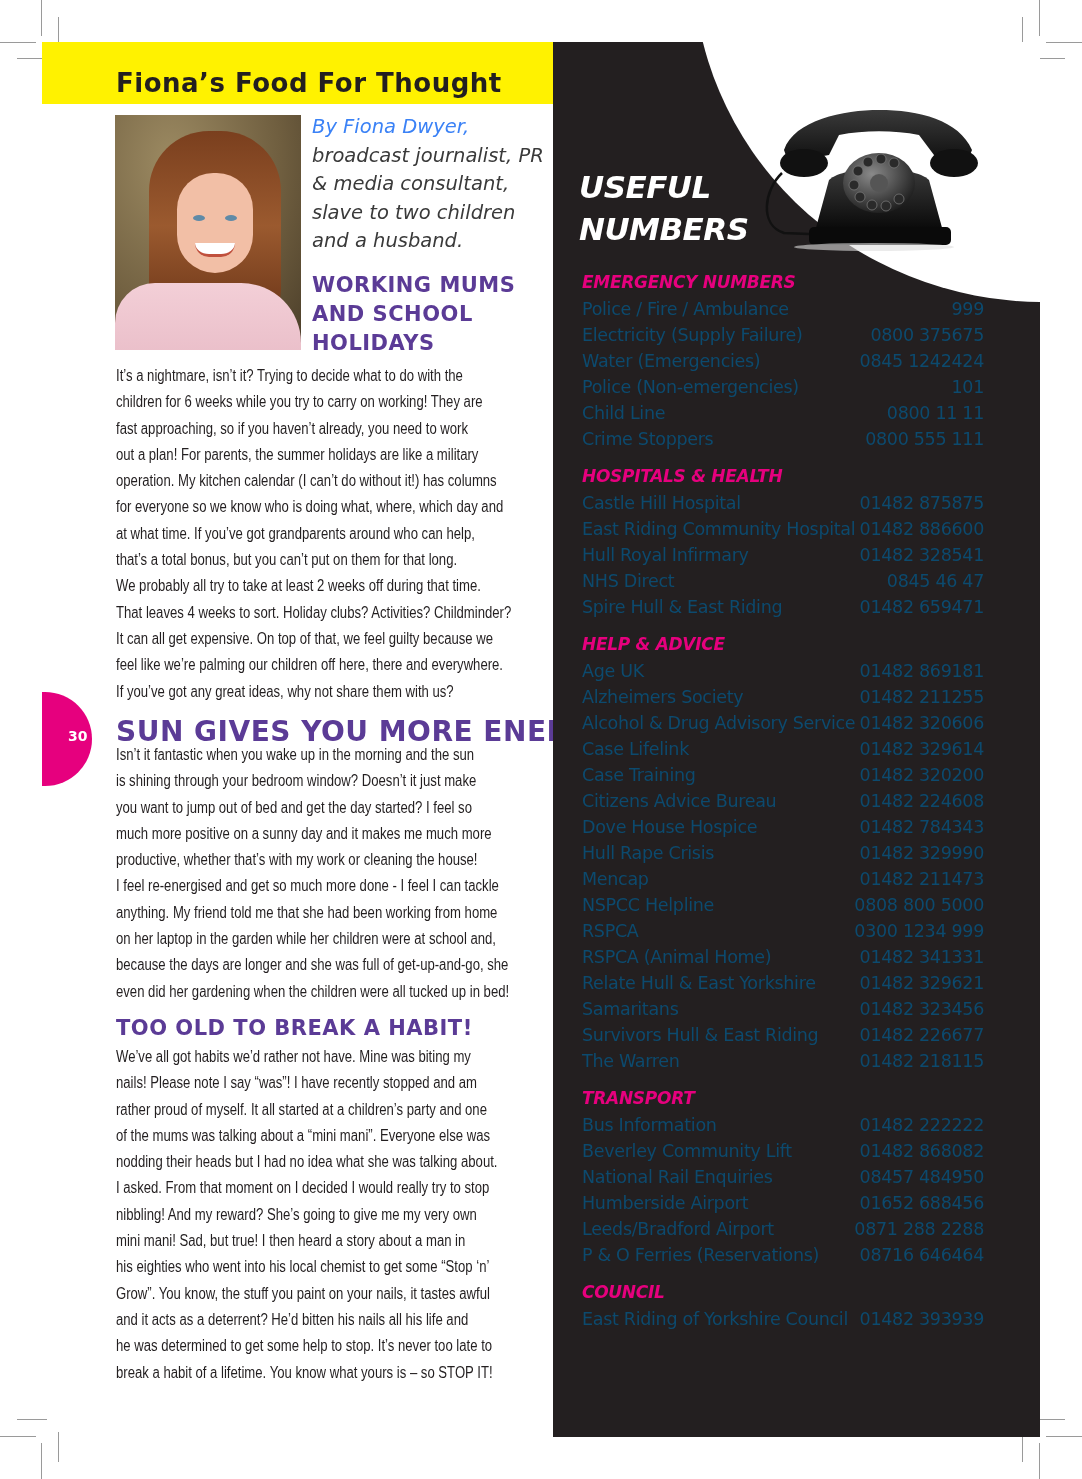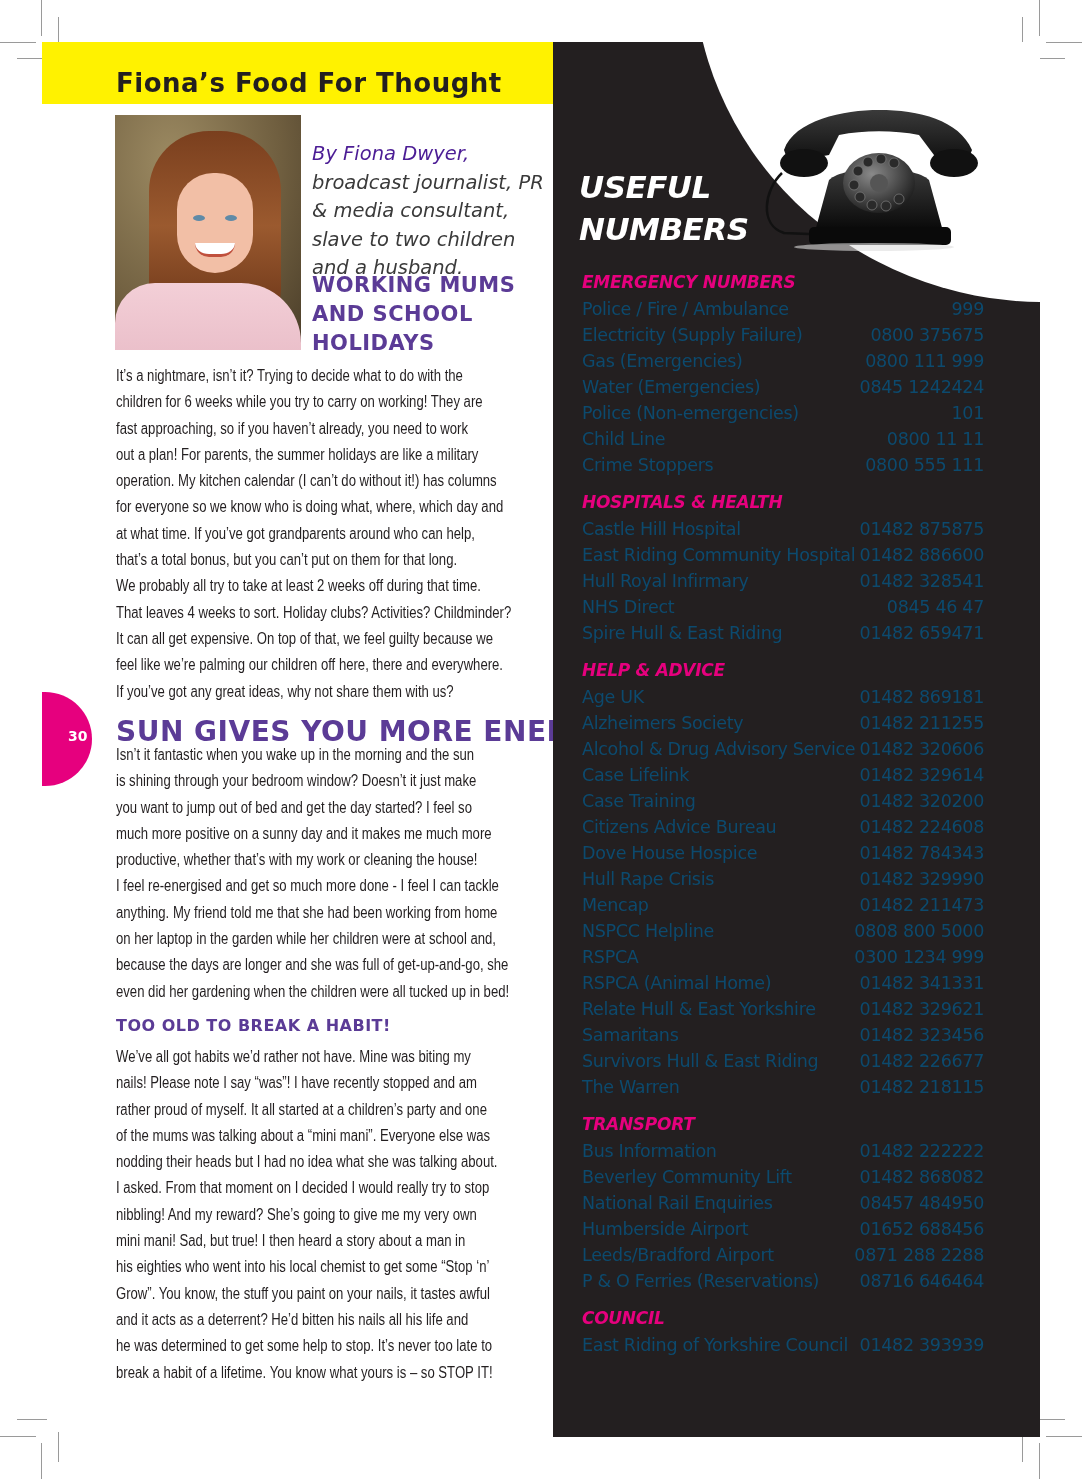--- a/index.html
+++ b/index.html
@@ -14,26 +14,26 @@
 
   .photo { position: absolute; left: 115px; top: 115px; width: 186px; height: 235px; overflow: hidden; background: linear-gradient(180deg, #857352 0%, #8b7a55 40%, #a48e62 100%); }
   .photo .wall { position: absolute; left: 0; top: 0; width: 100%; height: 100%; background: radial-gradient(ellipse at 30% 20%, #9c8a62 0%, #6f5e3f 60%, #4a3d29 100%); }
   .photo .hair { position: absolute; left: 34px; top: 16px; width: 132px; height: 190px; border-radius: 60px 60px 30px 30px; background: linear-gradient(180deg, #7a3f1e 0%, #9b5a2f 50%, #6b3518 100%); }
   .photo .face { position: absolute; left: 62px; top: 58px; width: 76px; height: 100px; border-radius: 40px 40px 42px 42px; background: #f2bfa6; }
   .photo .smile { position: absolute; left: 80px; top: 128px; width: 40px; height: 14px; border-radius: 0 0 20px 20px; background: #fff; border-bottom: 3px solid #c0503d; }
   .photo .eye { position: absolute; top: 100px; width: 12px; height: 6px; border-radius: 50%; background: #5f8aa7; }
   .photo .jacket { position: absolute; left: 0; top: 168px; width: 186px; height: 80px; background: linear-gradient(180deg, #f3cfd7 0%, #e9bdc8 100%); border-radius: 40px 60px 0 0; }
 
   .byline { position: absolute; left: 312px; top: 113px; width: 240px; font-family: "DejaVu Sans", sans-serif; font-style: italic; font-size: 19.5px; line-height: 28.5px; color: #3a3a3a; font-weight: 300; }
-  .byline .name { color: #4c1d95; font-weight: normal; margin-top: 27px; }
+  .byline .name { color: #3b82f6; font-weight: normal; }
 
   .heading { font-family: "DejaVu Sans", sans-serif; font-weight: bold; color: #5b3b96; letter-spacing: 0.5px; }
   .h-working { position: absolute; left: 312px; top: 271px; width: 240px; font-size: 21px; line-height: 29px; }
   .h-sun { position: absolute; left: 116px; top: 715px; font-size: 28px; white-space: nowrap; }
-  .h-habit { position: absolute; left: 116px; top: 1016px; font-size: 16px; white-space: nowrap; }
+  .h-habit { position: absolute; left: 116px; top: 1016px; font-size: 21px; white-space: nowrap; }
 
   .body-text { position: absolute; left: 116px; width: 430px; font-family: "Liberation Sans Narrow", "Liberation Sans", sans-serif; font-size: 16px; line-height: 26.3px; color: #231f20; transform-origin: 0 0; }
   .body-text p { white-space: nowrap; transform: scaleX(0.82); transform-origin: 0 0; }
   .p1 { top: 363px; }
   .p2 { top: 742px; }
   .p3 { top: 1044px; }
 
   .page-tab { position: absolute; left: 42px; top: 692px; width: 50px; height: 94px; background: #e6007e; border-radius: 0 47px 47px 0; }
   .page-tab span { position: absolute; left: 26px; top: 36px; font-family: "DejaVu Sans", sans-serif; font-weight: bold; font-size: 14px; color: #ffffff; }
 
@@ -196,24 +196,20 @@
     <div class="section-title">EMERGENCY NUMBERS</div>
     <div class="row">
         <span class="label">Police / Fire / Ambulance</span>
         <span class="num">999</span>
       </div>
     <div class="row">
         <span class="label">Electricity (Supply Failure)</span>
         <span class="num">0800 375675</span>
       </div>
     <div class="row">
-        <span class="label">Gas (Emergencies)</span>
-        <span class="num">0800 111 999</span>
-      </div>
-    <div class="row">
         <span class="label">Water (Emergencies)</span>
         <span class="num">0845 1242424</span>
       </div>
     <div class="row">
         <span class="label">Police (Non-emergencies)</span>
         <span class="num">101</span>
       </div>
     <div class="row">
         <span class="label">Child Line</span>
         <span class="num">0800 11 11</span>

